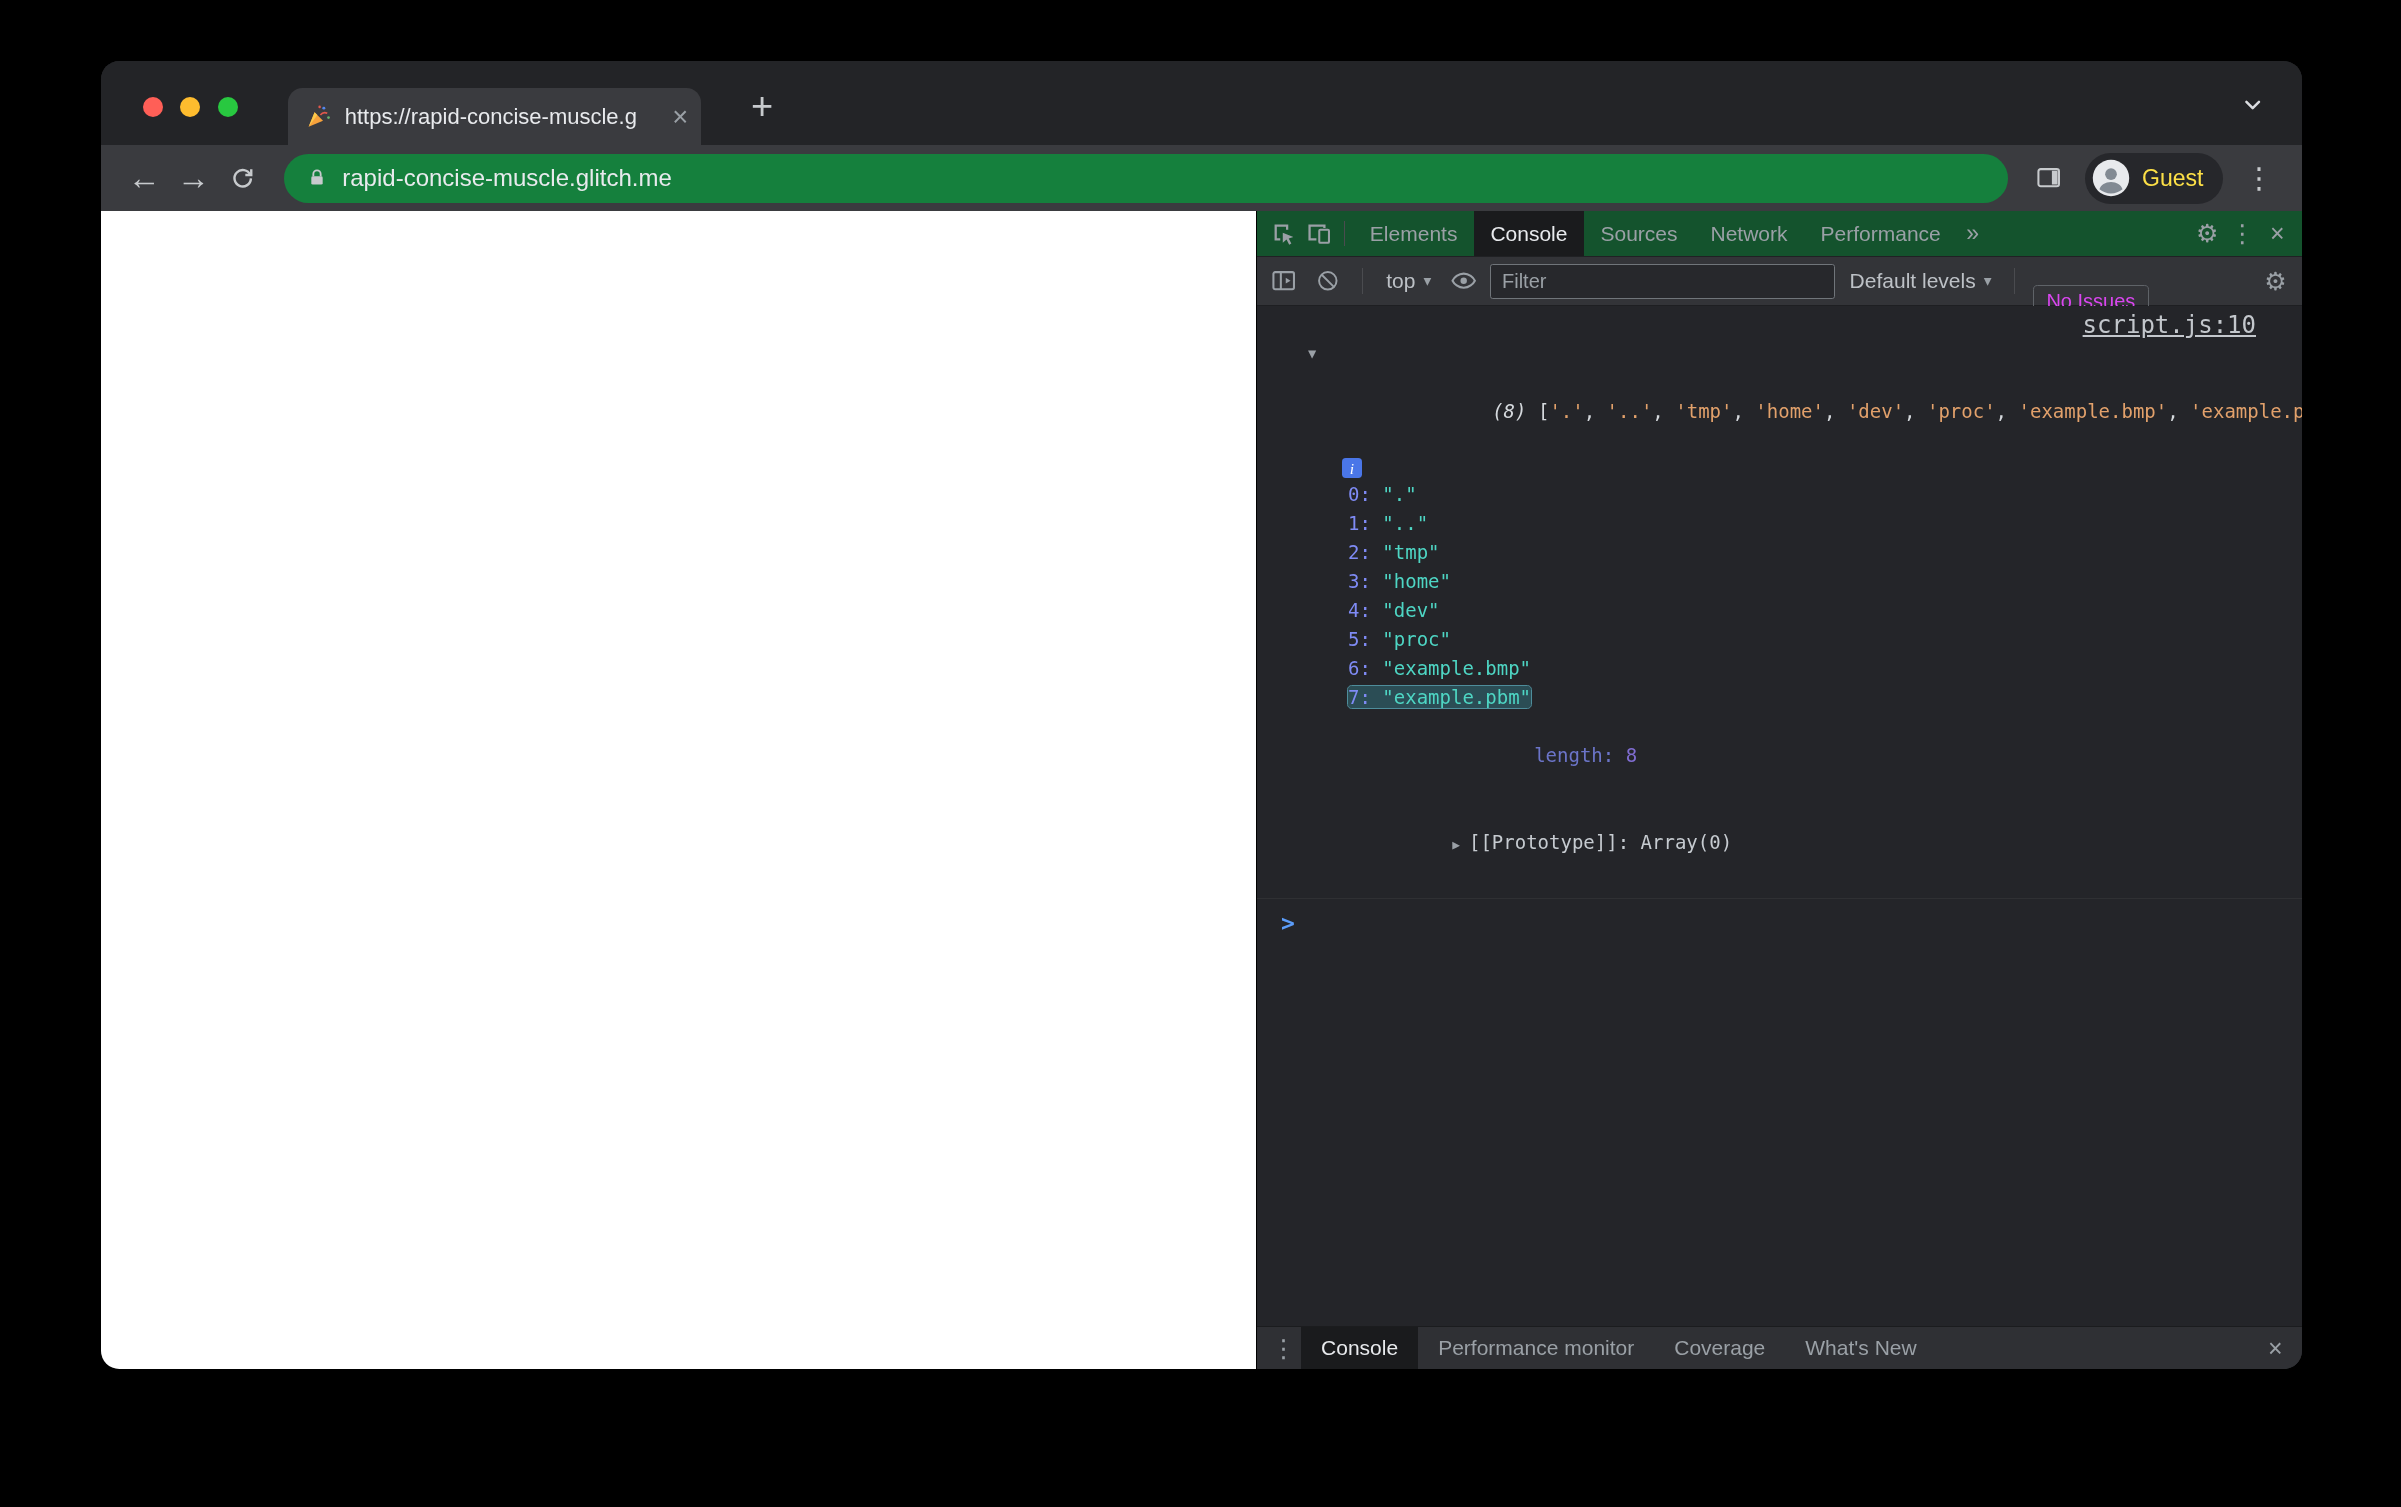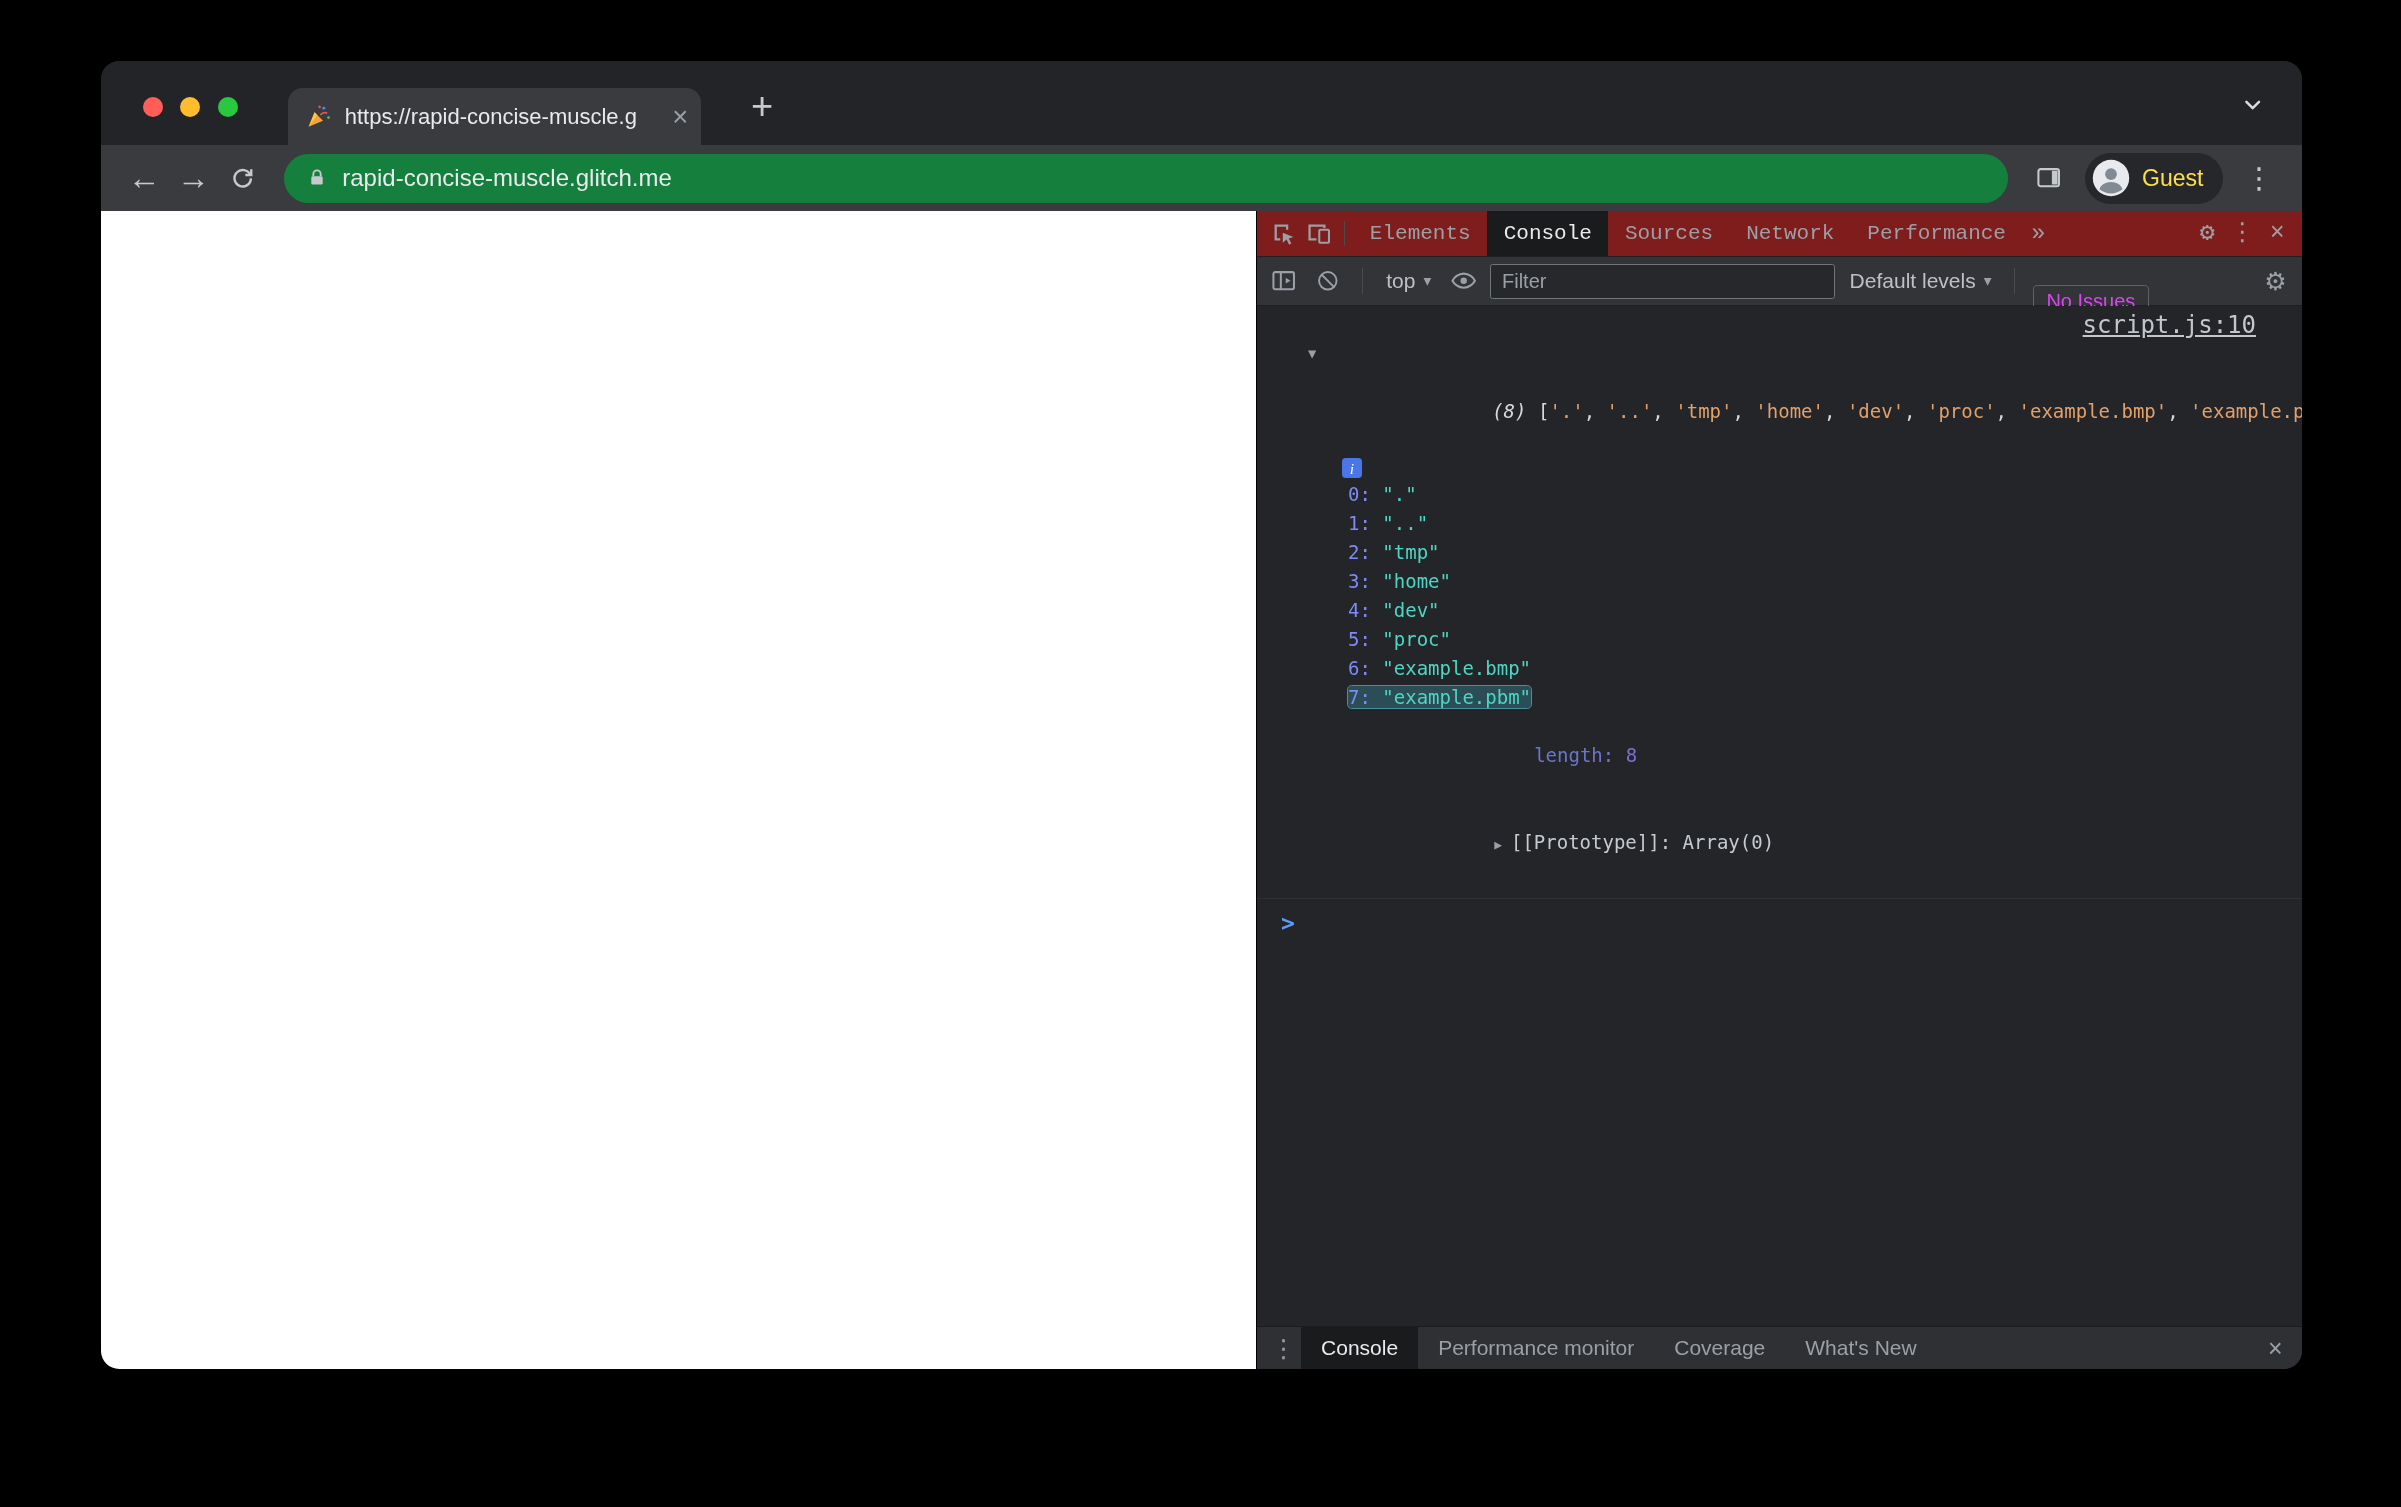--- a/index.html
+++ b/index.html
@@ -39,22 +39,22 @@
   .guest-label { color:#fde047; font-size:23px; }
   .kebab { font-size:29px; }
 
   
   .content { display:flex; height:1158px; }
   .page { width:1155px; background:#ffffff; }
   .devtools { width:1046px; display:flex; flex-direction:column; background:#242529;
               border-left:0.9px solid #000; }
 
   
-  .dt-tabs { height:46px; flex:none; background:#7f1d1d; display:flex; align-items:center;
-             font-size:21px; color:#9aa0a6; padding-left:9.1px; border-bottom:0.9px solid #202124;font-family:Liberation Mono, monospace; }
+  .dt-tabs { height:46px; flex:none; background:#14532d; display:flex; align-items:center;
+             font-size:21px; color:#9aa0a6; padding-left:9.1px; border-bottom:0.9px solid #202124; }
   .dt-iconbtn { width:35px; height:35px; flex:none; display:flex; align-items:center; justify-content:center;
                 color:#9aa0a6; font-size:25px; line-height:1; }
   .dt-vsep { width:0.9px; height:25.6px; background:#4a4b4f; margin:0 8.2px; flex:none; }
   .dt-tab-list { display:flex; height:100%; }
   .dt-tab { padding:0 16.5px; display:flex; align-items:center; color:#9aa0a6; white-space:nowrap; }
   .dt-tab.active { background:#1a1b1d; color:#e8eaed; }
   .dt-more { color:#9aa0a6; font-size:23px; padding:0 9.1px; }
   .dt-right { margin-left:auto; display:flex; align-items:center; padding-right:7.3px; }
 
   
@@ -84,21 +84,21 @@
   .info-line { height:25.6px; padding-left:85px; line-height:25.6px; }
   .info-badge { display:inline-flex; width:20px; height:20px; border-radius:3.7px;
                 background:var(--info_badge_blue,#4a76e8); color:#fff; align-items:center; justify-content:center;
                 font-family:"Liberation Serif",serif; font-style:italic; font-size:15.5px; vertical-align:middle; }
   .c-row { line-height:29px; white-space:pre; padding-left:91px; }
   .tok-index { color:var(--index_blue,#7f8bf5); }
   .tok-value { color:var(--string_value,#4ed6c4); }
   .tok-number { color:var(--number_purple,#9980ff); }
   .dim { opacity:.78; }
   .length-row { padding-left:117px; }
-  .proto-row { padding-left:77px; position:relative; }
+  .proto-row { padding-left:35px; position:relative; }
   .proto-row .tri { position:static; margin-right:9.1px; font-size:12.8px; }
   .tok-proto, .tok-protoval { color:#c6cbd0; }
   .row-hl { background:var(--highlight_bg,#2b4d55); outline:1.8px solid var(--highlight_border,#4e8d9b);
             border-radius:3.7px; }
   .prompt { margin-top:7.3px; padding:3.7px 0 5.5px 24px; }
   .prompt-chev { color:var(--prompt_blue,#5b9cf8); font-weight:bold; font-size:23px; }
 
   
   .drawer { height:43px; flex:none; background:#2f3034; border-top:0.9px solid #1b1c1e;
             display:flex; align-items:center; font-size:21px; padding:0 9.1px; }

